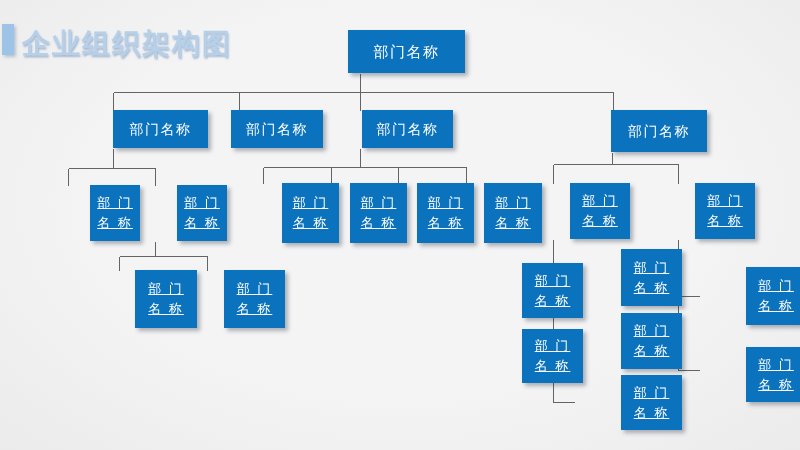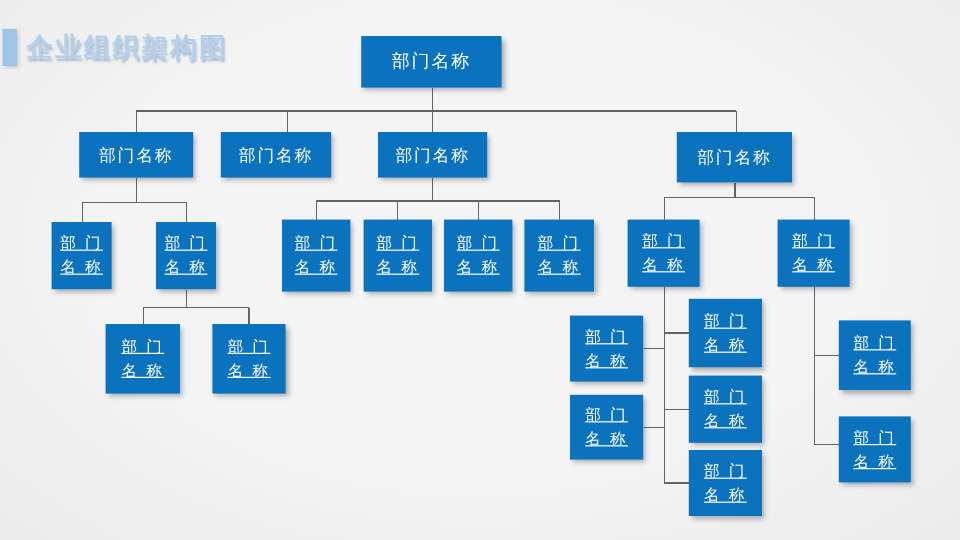--- a/index.html
+++ b/index.html
@@ -19,21 +19,21 @@
   .accent-bar {
     position: absolute;
     left: 2px; top: 24px;
     width: 12px; height: 31px;
     background: var(--accent-bar, #9dc3e6);
     box-shadow: 2px 2px 3px rgba(90,110,140,0.35);
   }
   .page-title {
     position: absolute;
     left: 22px; top: 25px;
-    font-size: 22px;
+    font-size: 28px;
     font-weight: bold;
     letter-spacing: 2px;
     color: var(--title-color, #b6d0ea);
     text-shadow: 1px 2px 2px rgba(110,140,175,0.55);
     white-space: nowrap;
   }
   #connector-svg {
     position: absolute; left: 0; top: 0;
     width: 800px; height: 450px;
     shape-rendering: crispEdges;
@@ -49,20 +49,21 @@
     display: flex;
     flex-direction: column;
     align-items: center;
     justify-content: center;
     text-align: right;
     font-size: 14px;
     letter-spacing: 1.5px;
     line-height: 20px;
     box-shadow: 2.5px 3px 4px rgba(40,50,60,0.35);
     white-space: nowrap;
+    margin-left: 47px;
   }
   .org-node.root { font-size: 15px; }
   .org-node.two { font-size: 13px; letter-spacing: 2px; text-decoration: underline; }
   .org-node span { display: block; }
 </style>
 </head>
 <body>
 
 <div class="slide" style="--box-color: #0b72bd; --box-text: #ffffff; --line-color: #646464; --title-color: #b6d0ea; --accent-bar: #9dc3e6;">
   <div class="header">

